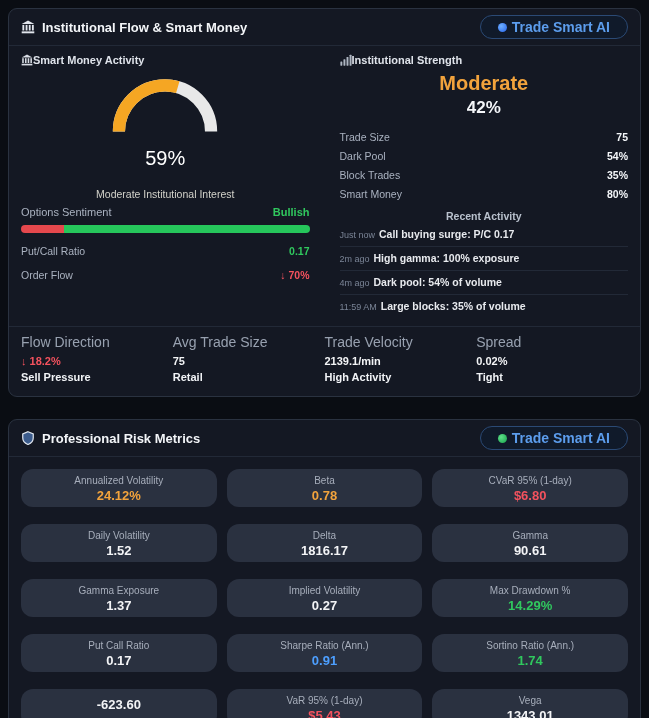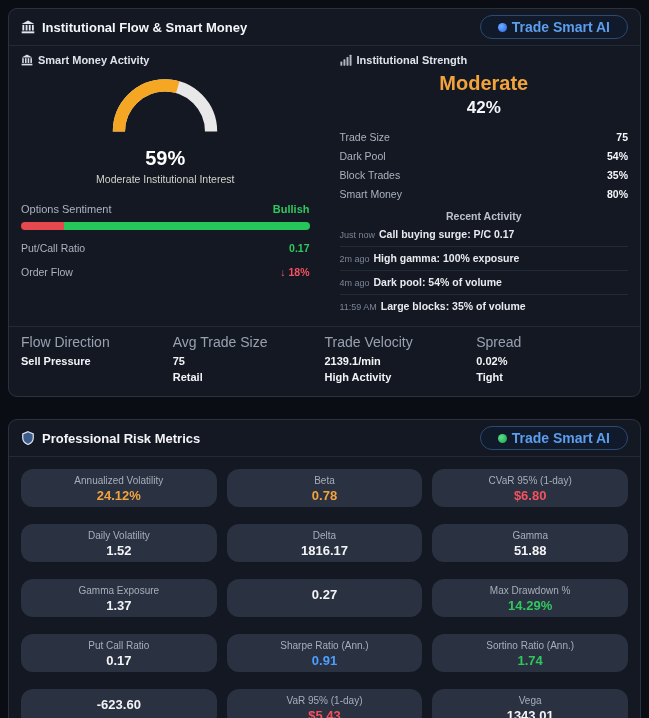--- a/index.html
+++ b/index.html
@@ -29,28 +29,28 @@
     background:#101a2a; border:1px solid #2b4a75; border-radius:999px;
     padding:3px 17px; font-size:14px; font-weight:700; color:#5c9ded;
     font-family:"Liberation Sans", sans-serif; cursor:pointer;
   }
   .dot { width:9px; height:9px; border-radius:50%; display:inline-block; }
   .dot-blue { background:radial-gradient(circle at 35% 35%, #6fb0ff, #2563eb); }
   .dot-green { background:radial-gradient(circle at 35% 35%, #5fe08a, #16a34a); }
 
   
   .p1-body { display:grid; grid-template-columns:1fr 1fr; gap:0 30px; padding:8px 12px 8px; }
-  .sec-h { display:flex; align-items:center; gap:5px; font-size:11px; font-weight:600; color:#dfe3ea; }
+  .sec-h { display:flex; align-items:center; font-size:11px; font-weight:600; color:#dfe3ea; }
   .icon-svg { flex:0 0 auto; }
 
   .gauge-wrap { display:flex; justify-content:center; margin-top:9px; }
-  .gauge-pct { text-align:center; font-size:20px; font-weight:700; color:#ffffff; margin-top:9px; }
-  .gauge-sub { text-align:center; font-size:10.5px; color:#d3d2ca; margin-top:3px; }
-
-  .sent-row { display:flex; justify-content:space-between; align-items:center; margin-top:18px; font-size:11px;gap:20px; }
+  .gauge-pct { text-align:center; font-size:20px; font-weight:400; color:#ffffff; margin-top:9px; }
+  .gauge-sub { text-align:center; font-size:10.5px; color:#d3d2ca; margin-top:18px; }
+
+  .sent-row { display:flex; justify-content:space-between; align-items:center; margin-top:6px; font-size:11px;gap:20px; }
   .sent-label { color:#aab2c0; }
   .sent-value { font-weight:700; }
   .sent-bar { margin-top:7px; height:8px; border-radius:4px; overflow:hidden; display:flex; }
   .sent-bar .seg-red { background:#e5484d; height:100%; }
   .sent-bar .seg-green { background:#26c65b; height:100%; flex:1; }
 
   .kv-list { margin-top:6px; }
   .kv { display:flex; justify-content:space-between; align-items:center; margin-top:12px; font-size:10.5px; }
   .kv-label { color:#aab2c0; }
   .kv-value { font-weight:700; }
@@ -151,21 +151,21 @@
 
       <div class="kv-list">
 
           <div class="kv">
             <span class="kv-label">Put/Call Ratio</span>
             <span class="kv-value c-green">0.17</span>
           </div>
 
           <div class="kv">
             <span class="kv-label">Order Flow</span>
-            <span class="kv-value c-red">↓ 18%</span>
+            <span class="kv-value c-red">↓ 70%</span>
           </div>
         </div>
     </div>
 
     <div>
       <div class="sec-h">
         <svg class="icon-svg" width="12" height="12" viewBox="0 0 16 16" fill="#aeb6c2">
           <rect x="0.5" y="10" width="2.6" height="5.5" rx="0.6"></rect>
             <rect x="4.6" y="7" width="2.6" height="8.5" rx="0.6"></rect>
             <rect x="8.7" y="4" width="2.6" height="11.5" rx="0.6"></rect>
@@ -219,20 +219,21 @@
             <span class="activity-time">11:59 AM</span><span class="activity-text">Large blocks: 35% of volume</span>
           </div>
         </div>
     </div>
   </div>
 
   <div class="p1-stats">
 
       <div class="stat-col">
         <div class="stat-label">Flow Direction</div>
+        <div class="stat-value c-red">↓ 18.2%</div>
         <div class="stat-sub">Sell Pressure</div>
       </div>
 
       <div class="stat-col">
         <div class="stat-label">Avg Trade Size</div>
         <div class="stat-value c-white">75</div>
         <div class="stat-sub">Retail</div>
       </div>
 
       <div class="stat-col">
@@ -285,29 +286,30 @@
         <div class="card-value c-white">1.52</div>
       </div>
 
       <div class="card">
         <div class="card-label">Delta</div>
         <div class="card-value c-white">1816.17</div>
       </div>
 
       <div class="card">
         <div class="card-label">Gamma</div>
-        <div class="card-value c-white">51.88</div>
+        <div class="card-value c-white">90.61</div>
       </div>
 
       <div class="card">
         <div class="card-label">Gamma Exposure</div>
         <div class="card-value c-white">1.37</div>
       </div>
 
       <div class="card">
+        <div class="card-label">Implied Volatility</div>
         <div class="card-value c-white">0.27</div>
       </div>
 
       <div class="card">
         <div class="card-label">Max Drawdown %</div>
         <div class="card-value c-green">14.29%</div>
       </div>
 
       <div class="card">
         <div class="card-label">Put Call Ratio</div>

